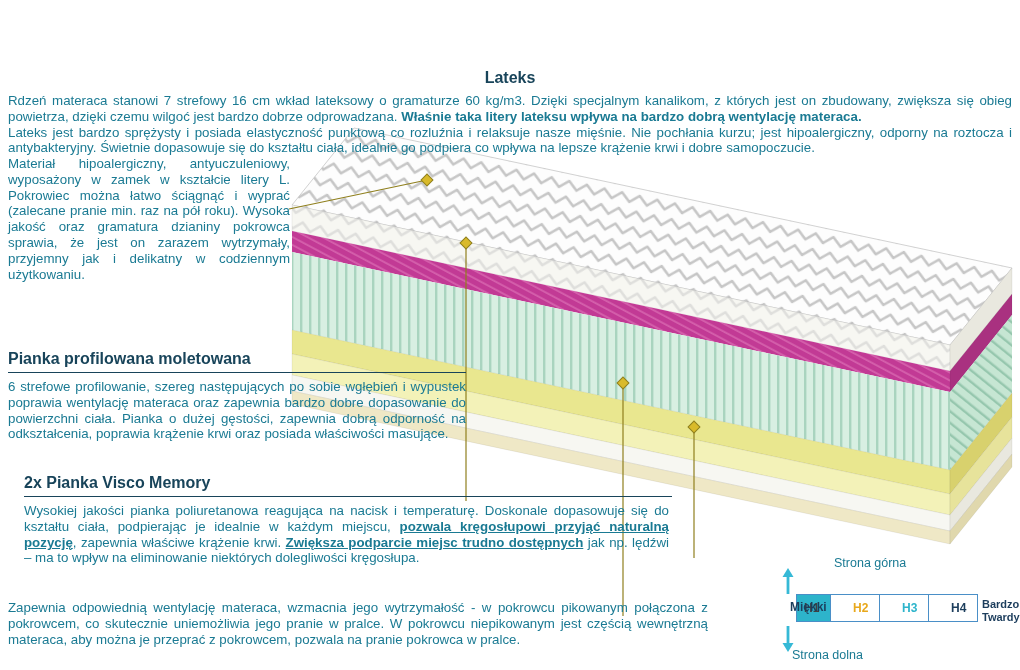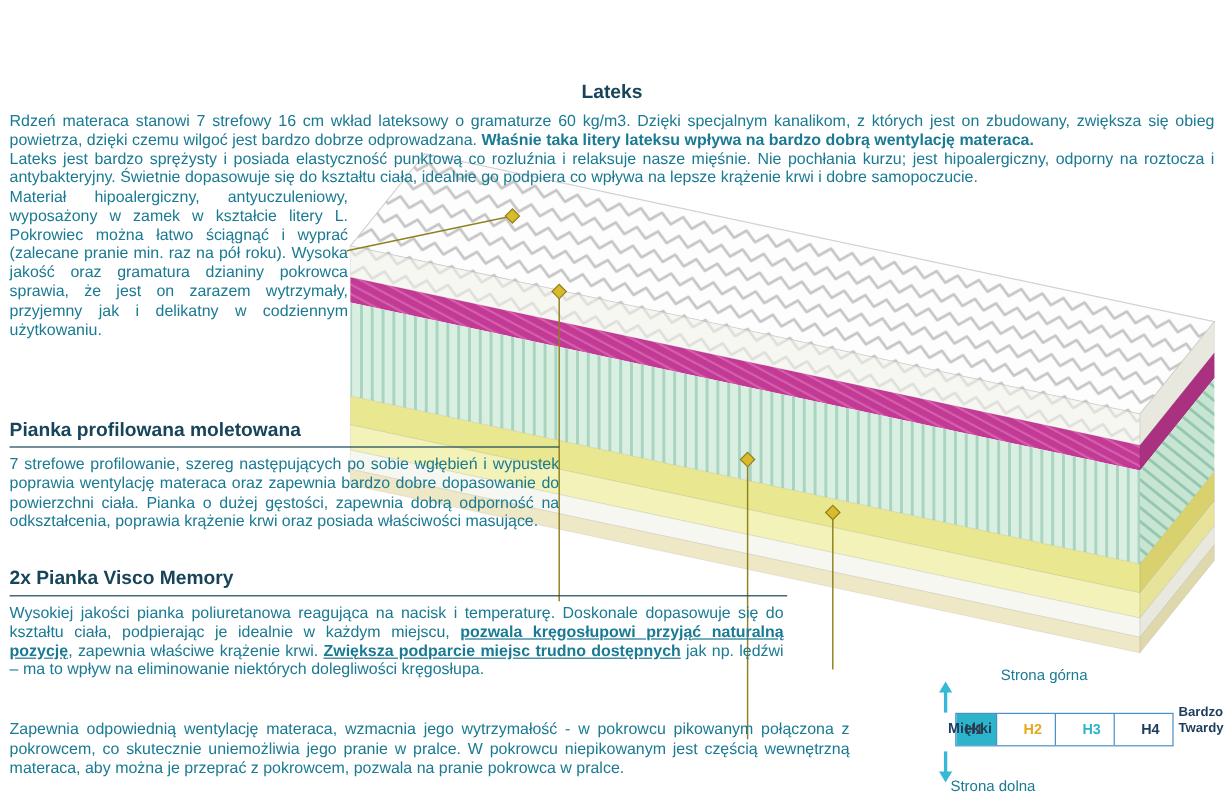--- a/index.html
+++ b/index.html
@@ -11,21 +11,21 @@
   .header {
     position:absolute; top:6px; left:0; width:100%;
     text-align:center; font-size:13.5px; font-weight:bold;
     color:var(--header-orange); letter-spacing:0.2px; z-index:4;
   }
 
   section { position:absolute; z-index:3; }
   .sec-lateks   { top:22px;  left:8px; width:1004px;margin-top:47px; }
   .sec-pokrowiec{ top:150px; left:8px; width:282px; }
   .sec-pianka   { top:350px; left:8px; width:458px; }
-  .sec-visco    { top:474px; left:8px; width:648px; }
+  .sec-visco    { top:474px; left:24px; width:648px; }
   .sec-wlokno   { top:594px; left:8px; width:1004px; }
 
   h2.heading {
     color:var(--heading-dark); font-size:16px; font-weight:bold;
     line-height:18px;
   }
   .sec-lateks h2.heading { text-align:center; margin-bottom:6px; }
   .hwrap { border-bottom:1px solid var(--heading-dark); padding-bottom:4px; }
   .sec-wlokno .hwrap { width:616px; }
   .body {
@@ -85,21 +85,21 @@
   .hcell + .hcell { border-left:1px solid var(--scale-border);padding-left:22px; }
   .hcell.sel { background:var(--scale-selected); color:#404040; }
   .hcell.c2  { color:var(--scale-h2); }
   .hcell.c3  { color:var(--scale-h3); }
   .hcell.c4  { color:var(--scale-navy); }
   .miekki {
     position:absolute; left:22px; top:48px;
     color:var(--scale-navy); font-weight:bold; font-size:12px;padding-left:30px;
   }
   .twardy {
-    position:absolute; left:244px; top:36px;
+    position:absolute; left:244px; top:46px;
     color:var(--scale-navy); font-weight:bold; font-size:11px; line-height:13px;
   }
 </style>
 </head>
 <body>
 
 <div class="page">
 
 
   <svg class="mattress" width="752" height="440" viewBox="0 0 752 440">
@@ -162,21 +162,21 @@
   </section>
 
   <section class="sec-pokrowiec">
     <p class="body">Materiał hipoalergiczny, antyuczuleniowy, wyposażony w zamek w kształcie litery L. Pokrowiec można łatwo ściągnąć i wyprać (zalecane pranie min. raz na pół roku). Wysoka jakość oraz gramatura dzianiny pokrowca sprawia, że jest on zarazem wytrzymały, przyjemny jak i delikatny w codziennym użytkowaniu.</p>
   </section>
 
   <section class="sec-pianka">
     <div class="hwrap">
       <h2 class="heading">Pianka profilowana moletowana</h2>
     </div>
-    <p class="body">7 strefowe profilowanie, szereg następujących po sobie wgłębień i wypustek poprawia wentylację materaca oraz zapewnia bardzo dobre dopasowanie do powierzchni ciała. Pianka o dużej gęstości, zapewnia dobrą odporność na odkształcenia, poprawia krążenie krwi oraz posiada właściwości masujące.</p>
+    <p class="body">6 strefowe profilowanie, szereg następujących po sobie wgłębień i wypustek poprawia wentylację materaca oraz zapewnia bardzo dobre dopasowanie do powierzchni ciała. Pianka o dużej gęstości, zapewnia dobrą odporność na odkształcenia, poprawia krążenie krwi oraz posiada właściwości masujące.</p>
   </section>
 
   <section class="sec-visco">
     <div class="hwrap">
       <h2 class="heading">2x Pianka Visco Memory</h2>
     </div>
     <p class="body"><span>Wysokiej jakości pianka poliuretanowa reagująca na nacisk i temperaturę. Doskonale dopasowuje się do kształtu ciała, podpierając je idealnie w każdym miejscu, </span><span class="bu">pozwala kręgosłupowi przyjąć naturalną pozycję</span><span>, zapewnia właściwe krążenie krwi. </span><span class="bu">Zwiększa podparcie miejsc trudno dostępnych</span><span> jak np. lędźwi – ma to wpływ na eliminowanie niektórych dolegliwości kręgosłupa.</span></p>
   </section>
 
   <section class="sec-wlokno">

